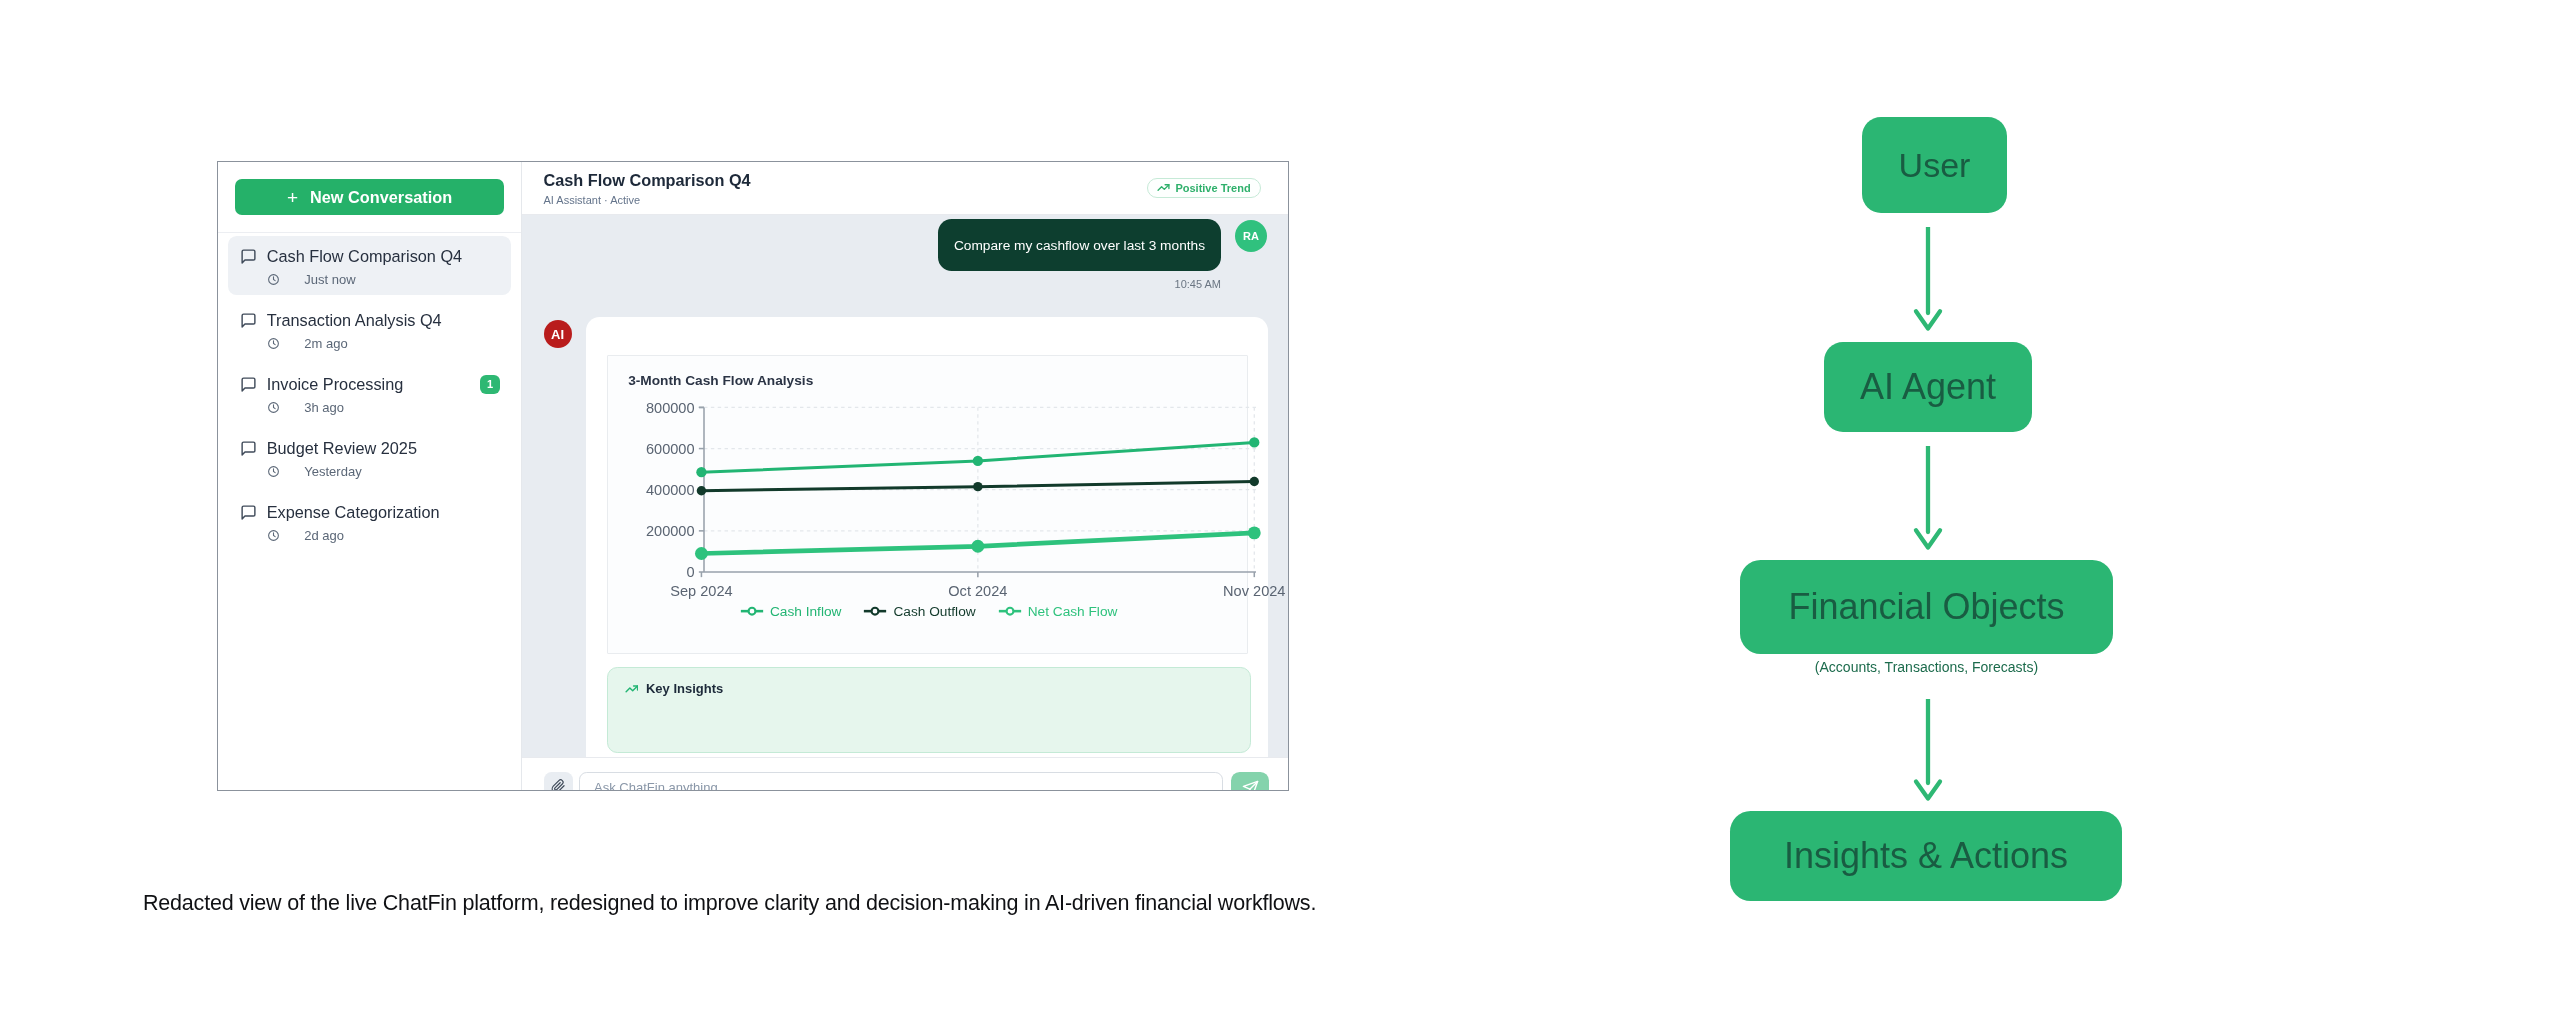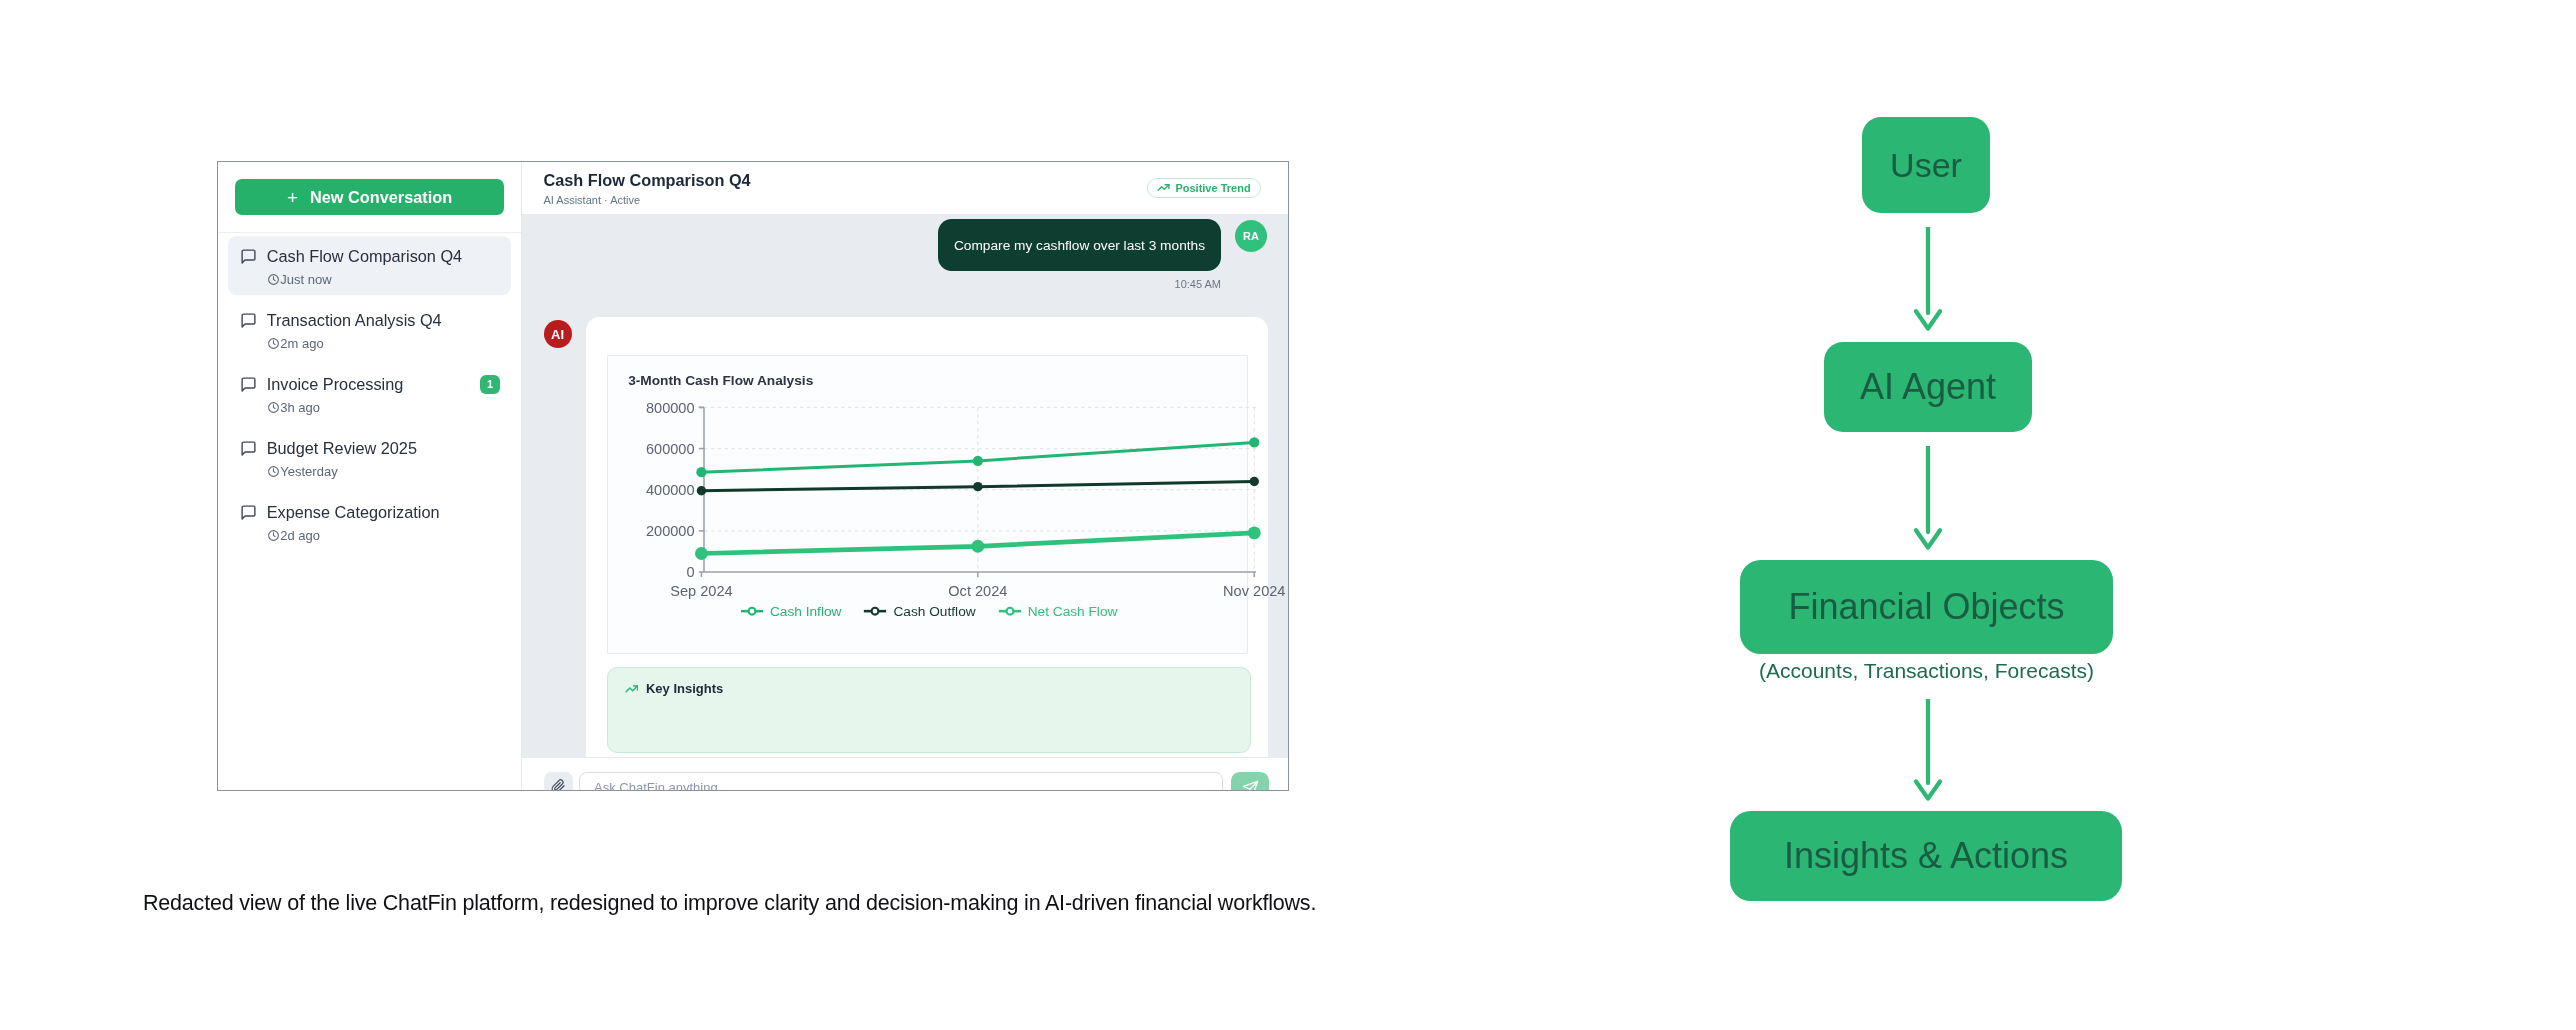--- a/index.html
+++ b/index.html
@@ -20,21 +20,21 @@
                   align-items:center; justify-content:center; gap:12px; cursor:pointer;
                   font-family:"Liberation Sans", sans-serif; }
   .new-conv-btn .plus { font-size:19px; font-weight:400; line-height:1; }
   .conv-list { padding:3.4px 10.3px 0 10.3px; }
   .conv-item { position:relative; border-radius:8.6px; padding:10.3px 12px 8.6px 12px;
                margin-bottom:5.2px; cursor:pointer; }
   .conv-item.active { background:#eef1f5; }
   .conv-title-row { display:flex; align-items:center; gap:9.4px; }
   .conv-title-row svg { flex:0 0 auto; }
   .conv-title { font-size:16.3px; color:#27303f; font-weight:400; }
-  .conv-time-row { display:flex; align-items:center; gap:0; margin-top:6px; margin-left:27px;
+  .conv-time-row { display:flex; align-items:center; gap:24px; margin-top:6px; margin-left:27px;
                    color:#5b6777; }
   .conv-time { font-size:13px; }
   .conv-badge { position:absolute; right:10.3px; top:10.3px; min-width:20.6px; height:19px;
                 background:#2eb873; color:#fff; font-size:11px; font-weight:700;
                 border-radius:6px; display:flex; align-items:center; justify-content:center;
                 padding:0 5.2px; }
 
   
   .chat-col { position:relative; flex:1; height:100%; background:#e8ecf1; }
   .chat-header { position:absolute; left:0; top:0; right:0; height:53px; background:#fff;
@@ -88,26 +88,26 @@
   .ask-input { width:644px; height:31px; border:0.9px solid #d8dde3; border-radius:7.7px;
                padding:0 13.7px; font-size:13px; color:#27303f; outline:none;
                font-family:"Liberation Sans", sans-serif; }
   .ask-input::placeholder { color:#8a97a8; }
   .send-btn { width:38px; height:33px; background:#84d3ac; border:none; border-radius:8.6px;
               display:flex; align-items:center; justify-content:center; cursor:pointer; margin-left:0.9px; }
 
   
   .flow-node { position:absolute; background:#2bb673; color:#195c42; display:flex;
                align-items:center; justify-content:center; font-size:36px; }
-  .node-user { left:1862px; top:117px; width:128px; height:96px; border-radius:19px; font-size:34px; }
+  .node-user { left:1862px; top:117px; width:145px; height:96px; border-radius:19px; font-size:34px; }
   .node-agent { left:1824px; top:342px; width:208px; height:90px; border-radius:19px; }
   .node-objects { left:1740px; top:560px; width:373px; height:94px; border-radius:20.6px; }
   .node-insights { left:1730px; top:811px; width:392px; height:90px; border-radius:20.6px; }
   .node-sub { position:absolute; left:1740px; top:659px; width:373px; text-align:center;
-              font-size:21px; color:#1c6b4c; }
+              font-size:14px; color:#1c6b4c; }
   .flow-arrow { position:absolute; }
 
   .caption { position:absolute; left:143px; top:891px; font-size:21.5px; color:#101114;
              letter-spacing:-0.2px; }
 </style>
 </head>
 <body>
 
 <div class="page">
 

